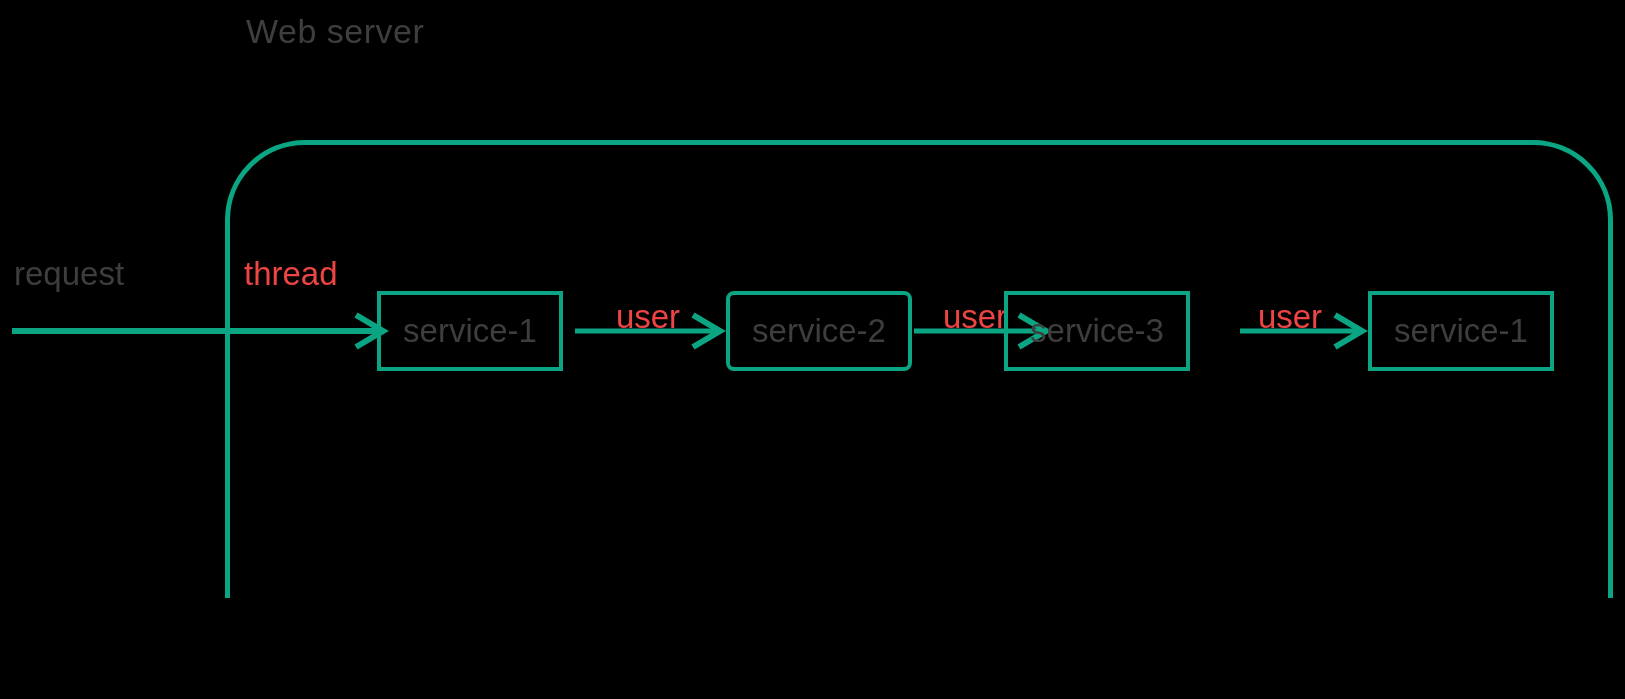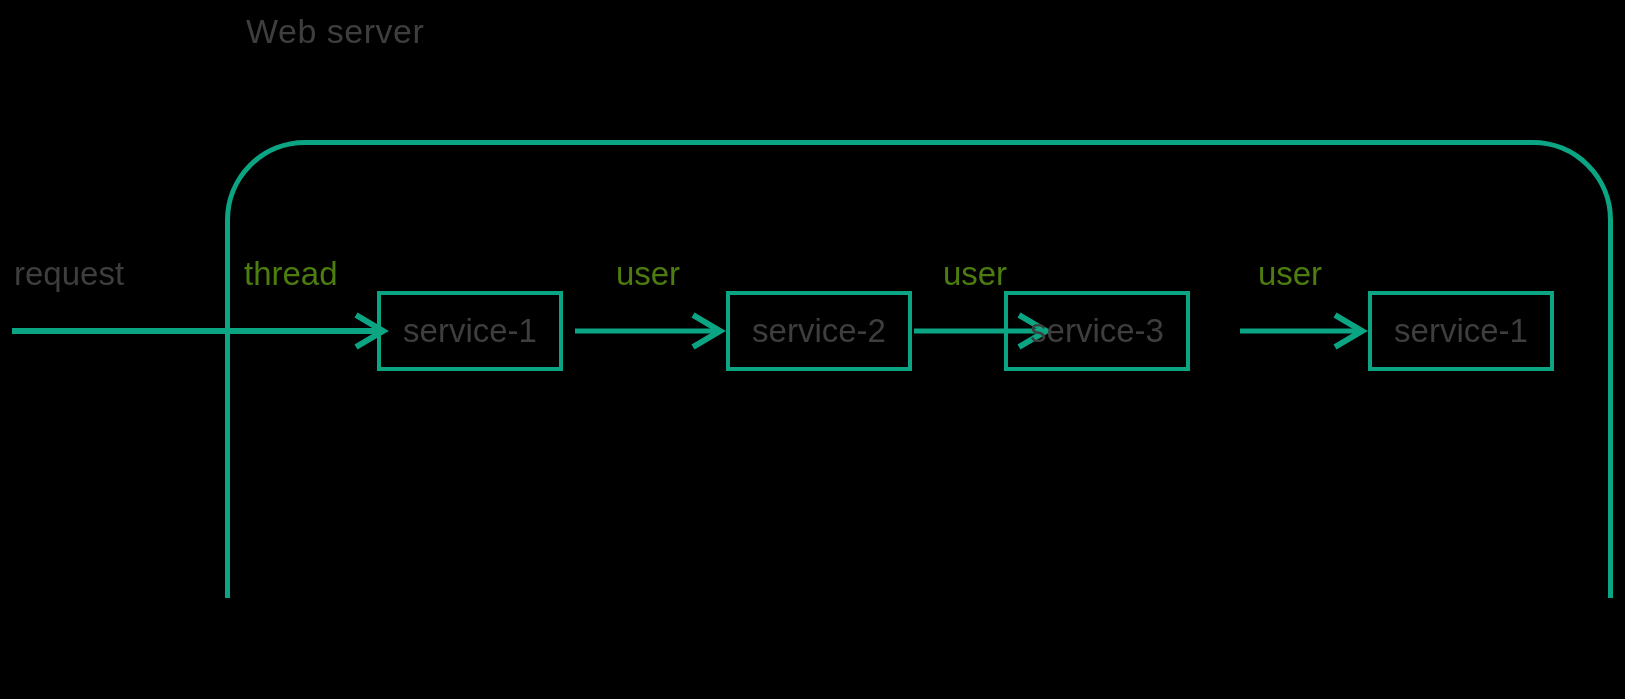--- a/index.html
+++ b/index.html
@@ -45,36 +45,36 @@
     box-sizing: border-box;
     display: flex;
     align-items: center;
     justify-content: center;
     font-size: 33px;
     color: #3e3e3e;
     background: transparent;
     white-space: nowrap;
   }
   #node-1 { left: 377px; }
-  #node-2 { left: 726px; }
+  #node-2 { left: 726px; border-radius: 8px; }
   #node-3 { left: 1004px; }
   #node-4 { left: 1368px; }
   .flow-label {
     position: absolute;
     top: 254px;
     font-size: 33px;
     font-weight: 400;
     line-height: 40px;
     white-space: nowrap;
   }
   .label-gray { color: #3e3e3e; }
-  .label-red  { color: #4d7c0f; }
+  .label-red  { color: #ef4444; }
   #label-request { left: 14px; }
   #label-thread  { left: 244px; }
-  .edge-label { transform: translateX(-50%); }
+  .edge-label { transform: translateX(-50%); margin-top: 43px; }
   #label-user-1 { left: 648px; }
   #label-user-2 { left: 975px; }
   #label-user-3 { left: 1290px; }
   #arrow-layer {
     position: absolute;
     left: 0;
     top: 0;
     width: 1625px;
     height: 699px;
     pointer-events: none;

